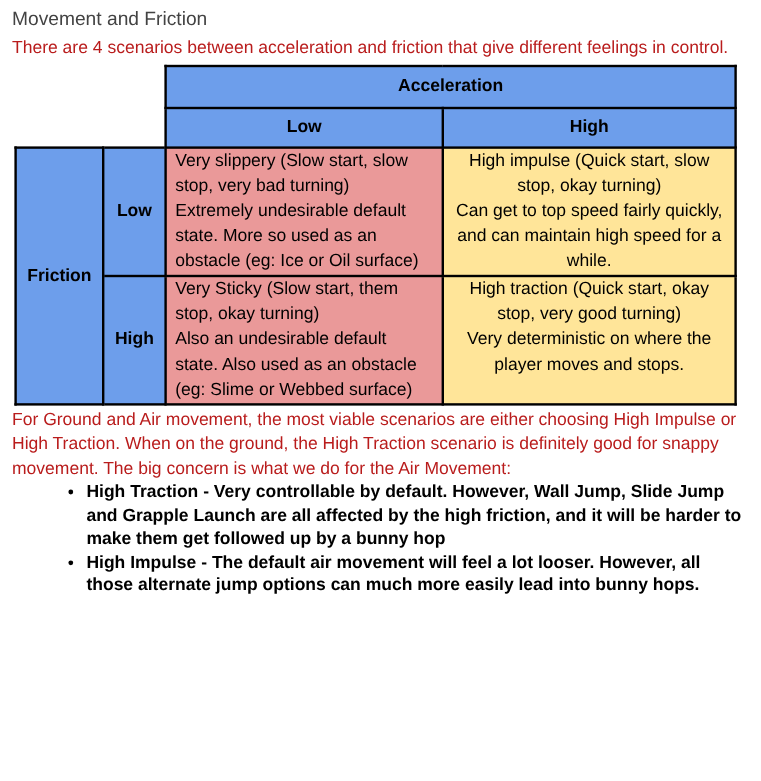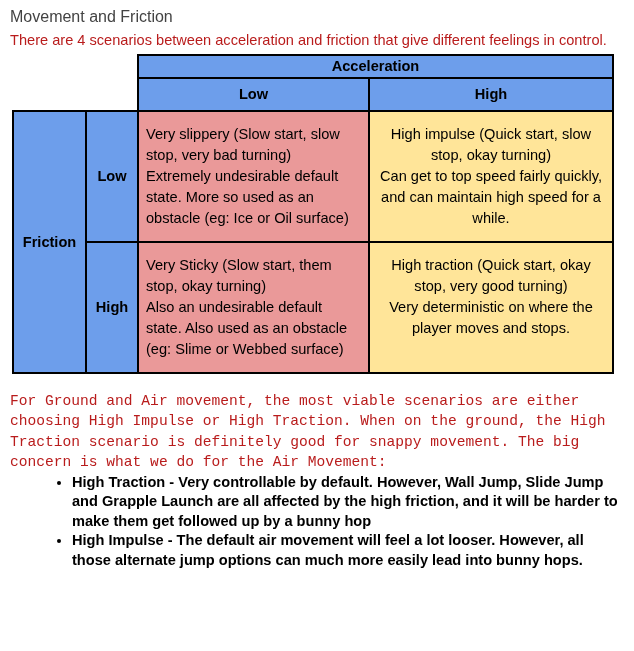--- a/index.html
+++ b/index.html
@@ -31,33 +31,33 @@
   }
   col.c1{width:73px;} col.c2{width:52px;} col.c3{width:231px;} col.c4{width:244px;}
   td{vertical-align:top;}
   td.blank{border:none;background:transparent;}
   td.hdr{
     background:var(--header-blue,#6d9eeb);
     border:2px solid var(--border-black,#000);
     font-weight:bold;font-size:14.6px;
     text-align:center;vertical-align:middle;
   }
-  tr.r-accel td.hdr{height:23px;}
+  tr.r-accel td.hdr{height:35px;}
   tr.r-colhdr td.hdr{height:33px;}
   td.cell{
     border:2px solid var(--border-black,#000);
     font-size:14.6px;line-height:21px;
-    padding:12px 7px;
+    padding:0 7px;
     white-space:pre-line;
     vertical-align:top;
     height:98px;
   }
   td.red{background:var(--cell-red,#ea9999);}
   td.yellow{background:var(--cell-yellow,#ffe599);text-align:center;}
-  .analysis{margin-top:17px;font-family:Liberation Mono, monospace;}
+  .analysis{margin-top:2px;}
   ul.bullet-list{
     margin:0;
     padding-left:62px;
     list-style:disc outside;
   }
   ul.bullet-list li{
     font-size:14.6px;line-height:19.5px;
     padding-right:2px;
     font-weight:bold;
   }

